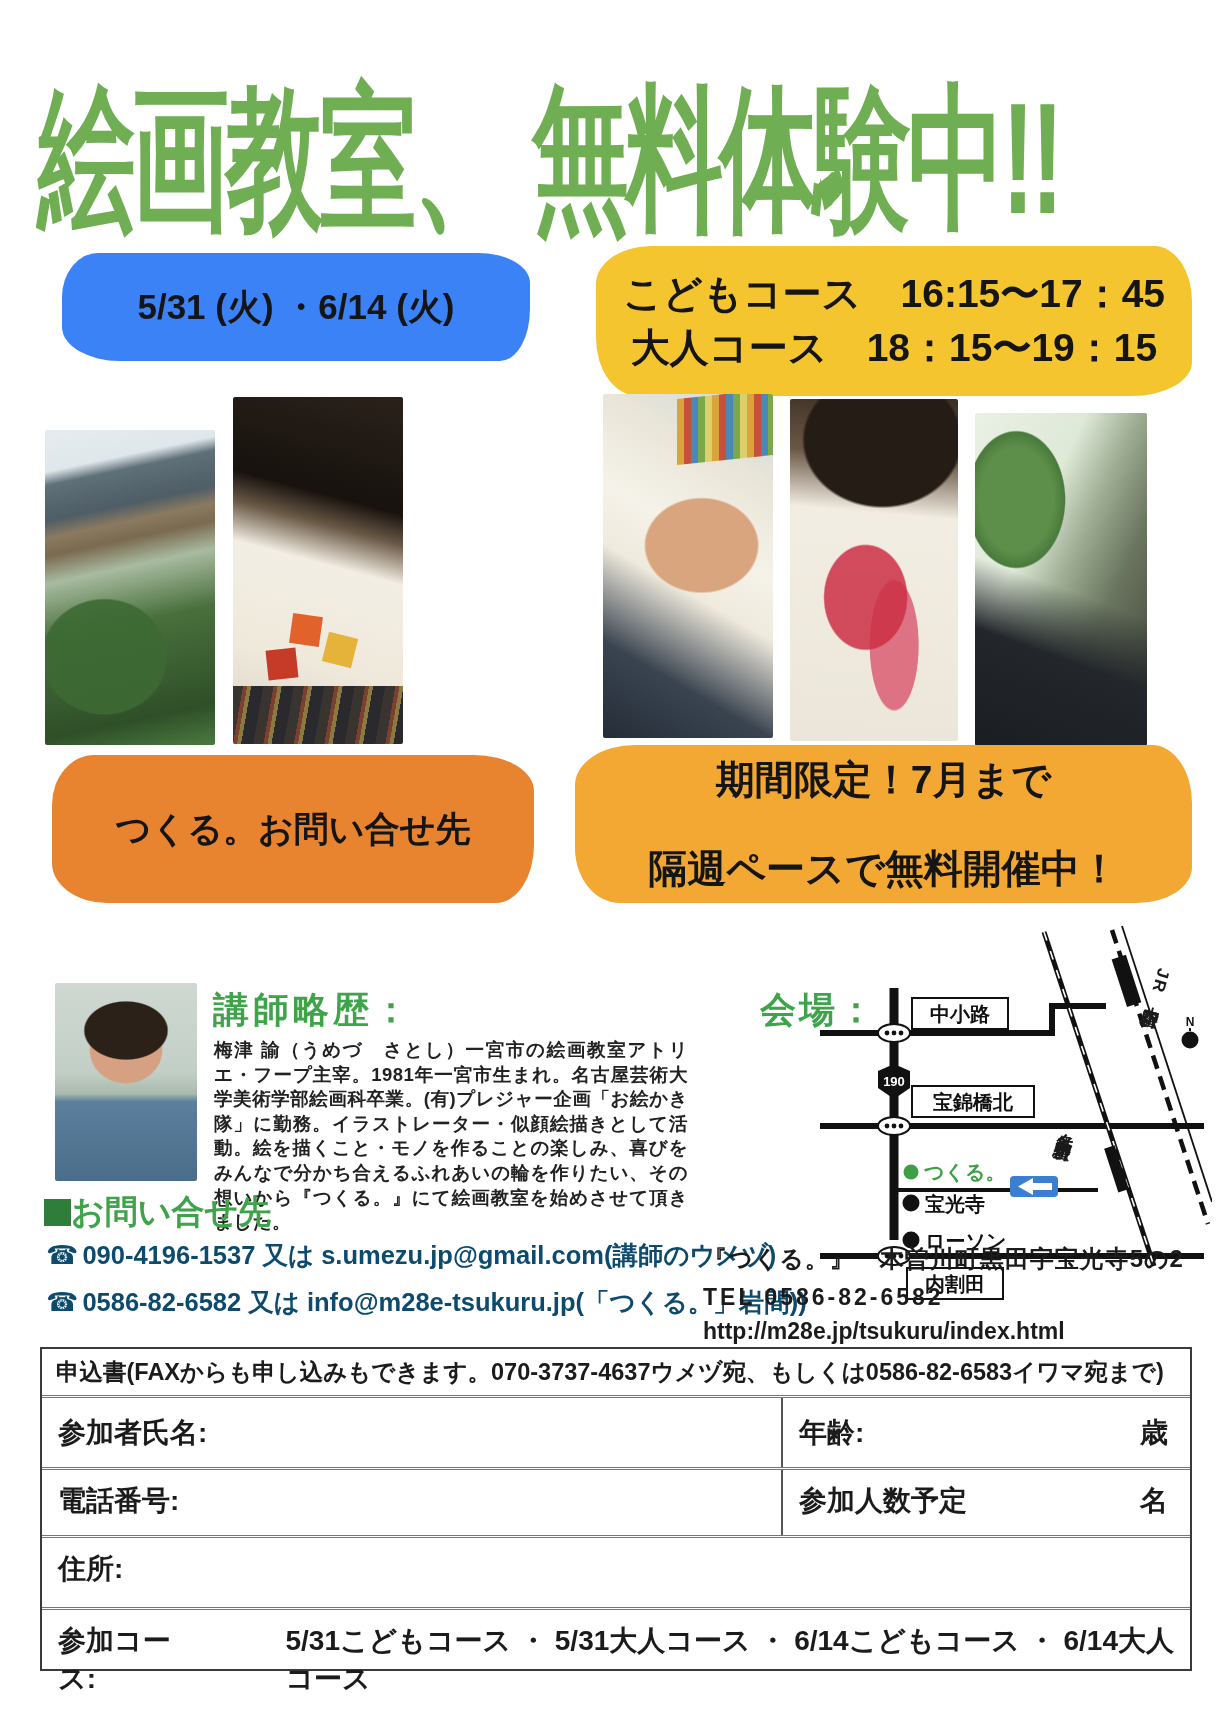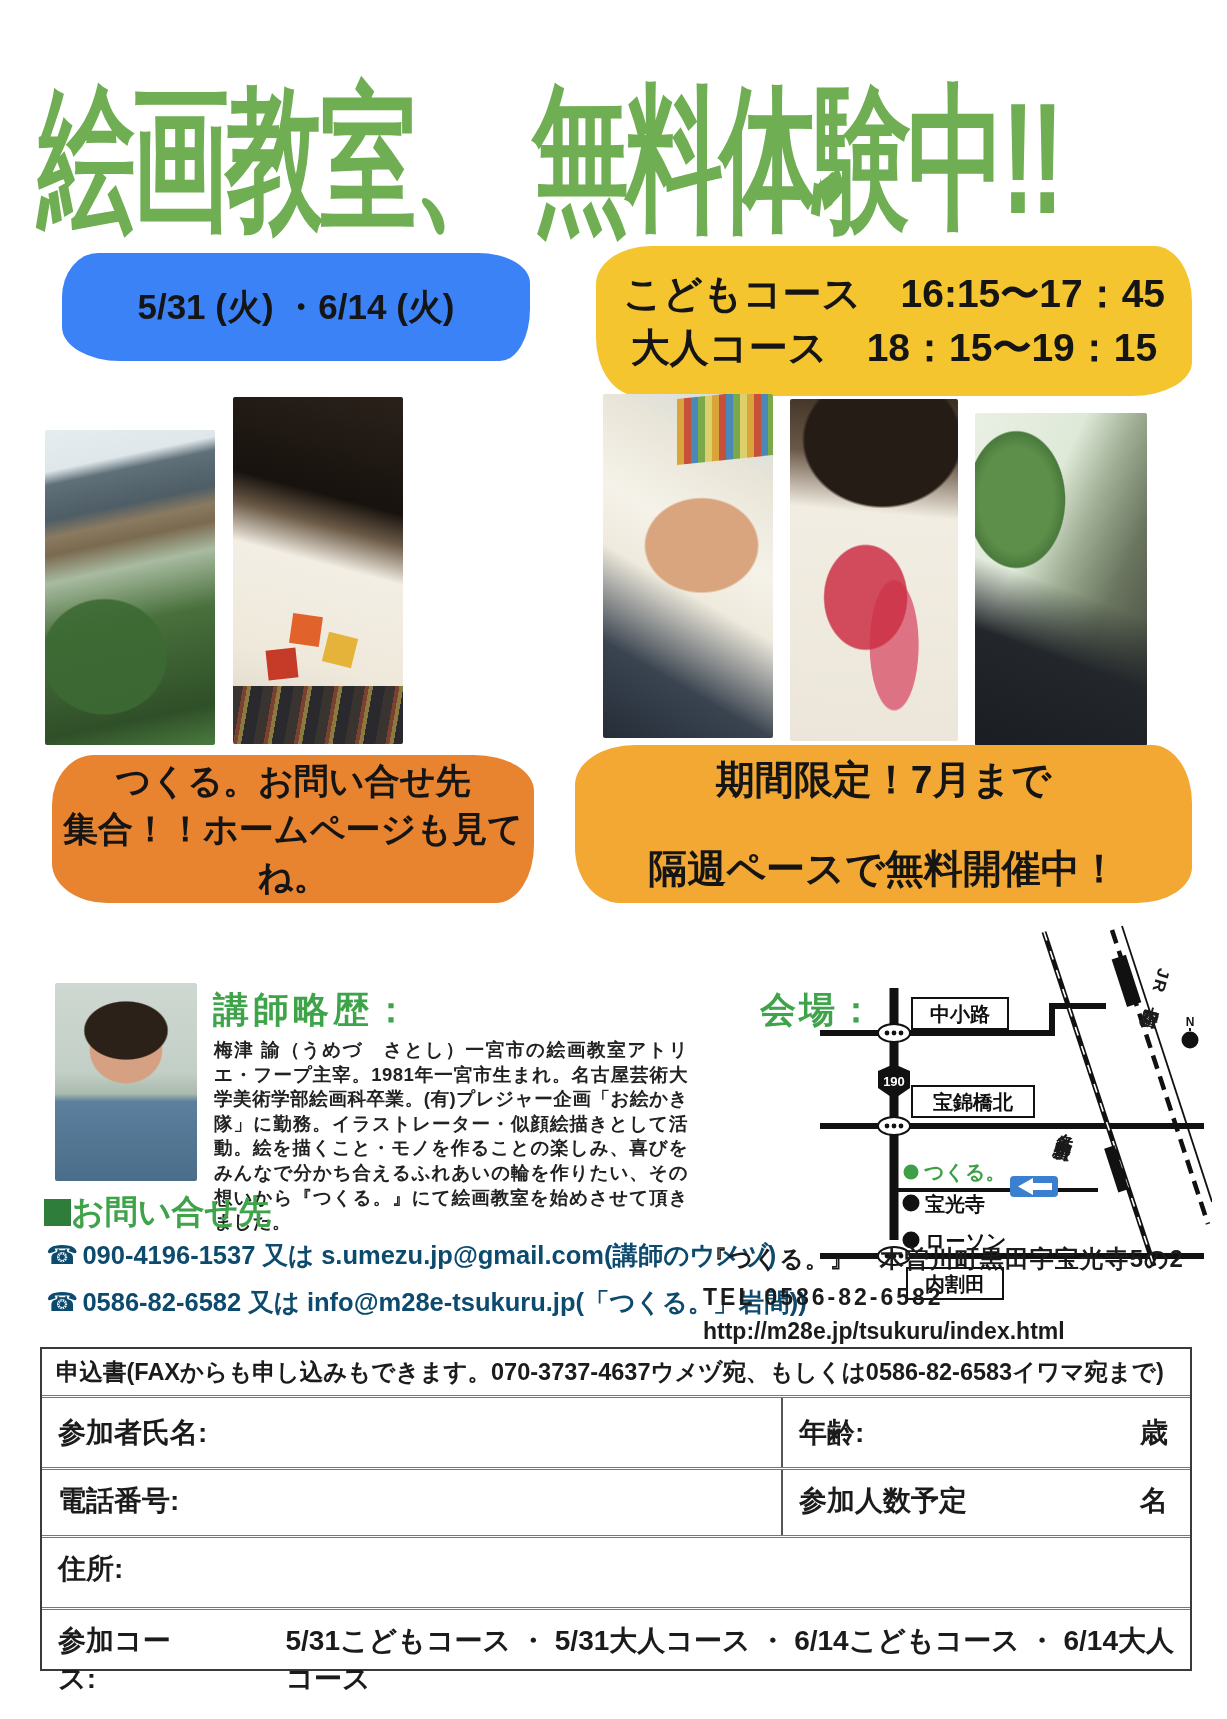--- a/index.html
+++ b/index.html
@@ -163,21 +163,20 @@
   </div>
   <div class="photo ph3"></div>
   <div class="photo ph4">
     <div class="pencils"></div>
   </div>
   <div class="photo ph5"></div>
   <div class="photo ph6"></div>
 
   <div class="blob blob-orange">
     <div>つくる。お問い合せ先</div>
-    <div>集合！！ホームページも見てね。</div>
   </div>
 
   <div class="blob blob-amber">
     <div>期間限定！7月まで</div>
     <div>隔週ペースで無料開催中！</div>
   </div>
 
   <div class="instructor-photo"></div>
   <div class="green-heading instructor-heading">講師略歴：</div>
   <div class="instructor-bio">梅津 諭（うめづ　さとし）一宮市の絵画教室アトリエ・フープ主宰。1981年一宮市生まれ。名古屋芸術大学美術学部絵画科卒業。(有)プレジャー企画「お絵かき隊」に勤務。イラストレーター・似顔絵描きとして活動。絵を描くこと・モノを作ることの楽しみ、喜びをみんなで分かち合えるふれあいの輪を作りたい、その想いから『つくる。』にて絵画教室を始めさせて頂きました。</div>

